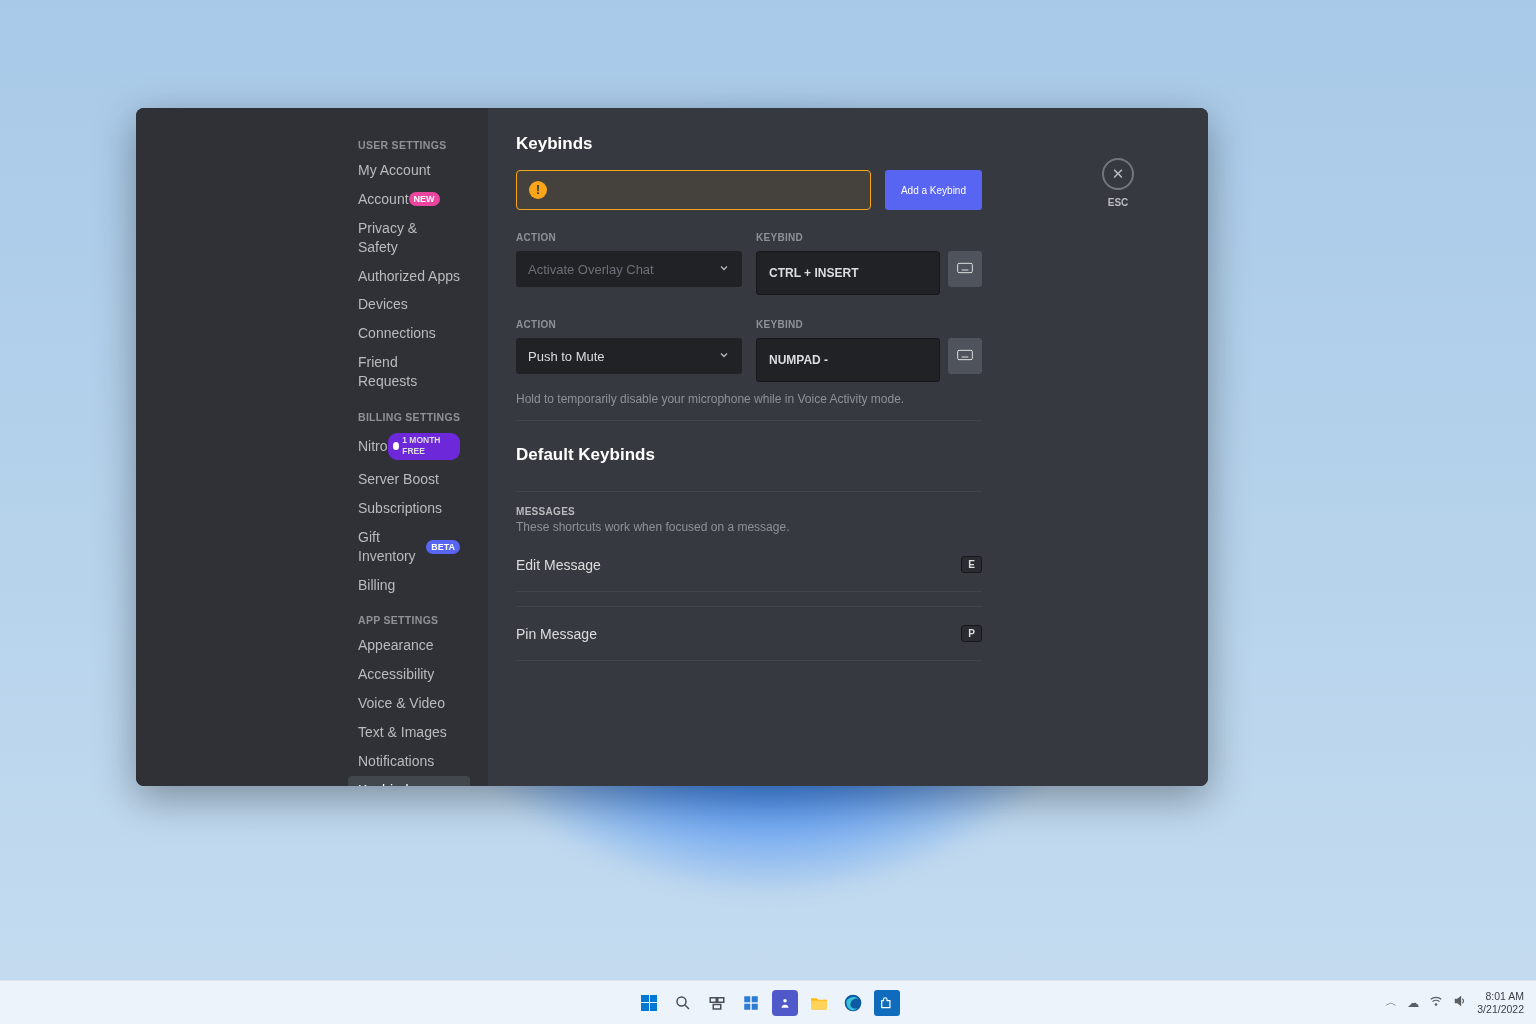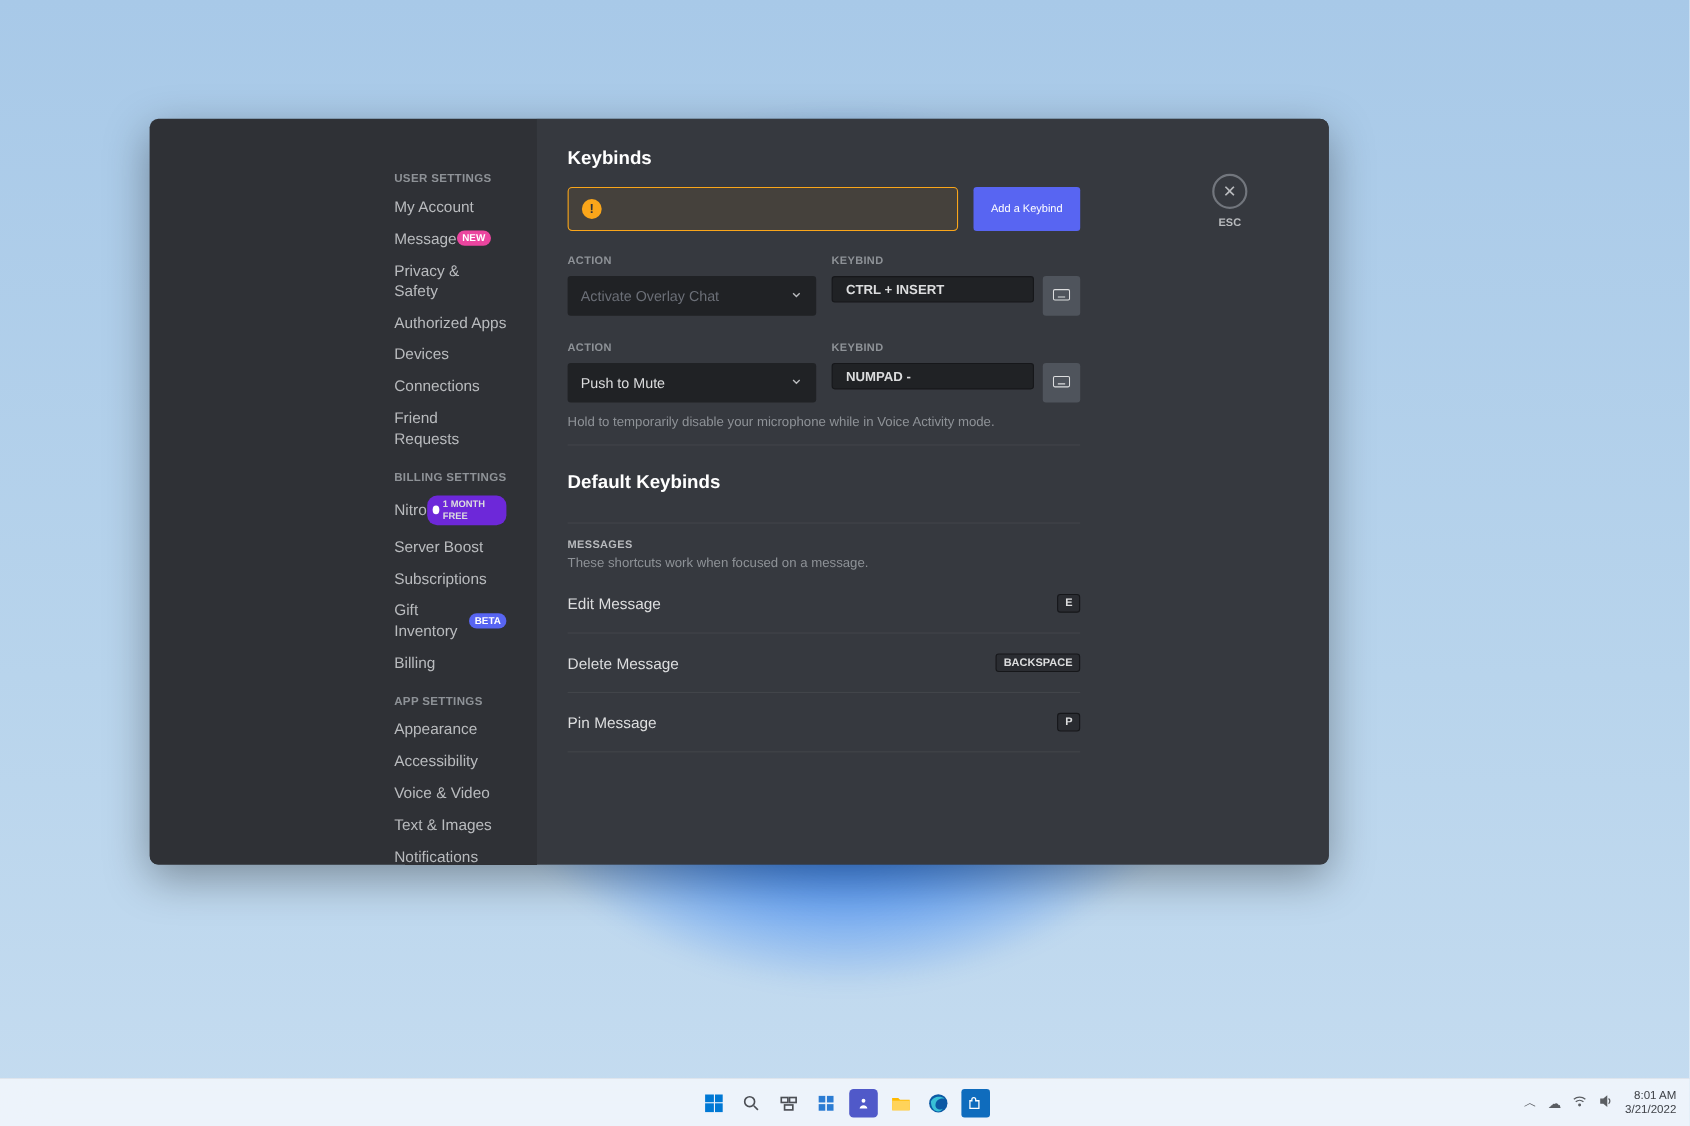--- a/index.html
+++ b/index.html
@@ -20,21 +20,21 @@
   position: absolute; top: 108px; left: 136px;
   width: 1072px; height: 678px;
   background: #2f3136; border-radius: 8px;
   display: flex; overflow: hidden;
   box-shadow: 0 12px 40px rgba(0,0,0,.35);
 }
 .sidebar {
   width: 352px; background: #2f3136; padding: 26px 12px 0 0;
   overflow-y: auto;
 }
-.sidebar { padding-left: 212px; margin-top: 17px; }
+.sidebar { padding-left: 212px; }
 .sb-sec {
   font-size: 10.5px; font-weight: 700; text-transform: uppercase;
   color: #8e9297; padding: 5px 10px; letter-spacing: .3px;
 }
 .sb-item {
   font-size: 14px; color: #b9bbbe; padding: 5px 10px;
   border-radius: 4px; cursor: pointer; line-height: 1.35;
   display: flex; align-items: center; justify-content: flex-start;
   margin-right: 6px;
 }
@@ -69,21 +69,21 @@
 .col{flex:1;display:flex;flex-direction:column;}
 .col.k{flex:1;}
 .select{
   background:#202225;border:none;border-radius:3px;height:36px;
   padding:0 12px;display:flex;align-items:center;justify-content:space-between;
   color:#dcddde;font-size:13px;cursor:pointer;
 }
 .select.dim{color:#6b6f77;}
 .keybind-box{display:flex;gap:8px;}
 .keybind-in{
-  flex:1;background:#202225;border:1px solid #16171a;border-radius:3px;height:24px;
+  flex:1;background:#202225;border:1px solid #16171a;border-radius:3px;height:44px;
   padding:0 12px;display:flex;align-items:center;color:#dcddde;font-size:12px;font-weight:700;
 }
 .kb-btn{
   width:34px;height:36px;background:#4f545c;border:none;border-radius:3px;
   display:flex;align-items:center;justify-content:center;cursor:pointer;
 }
 .help{font-size:12px;color:#8e9297;margin-top:4px;margin-bottom:14px;}
 .hr{height:1px;background:#42454a;margin:4px 0 24px 0;}
 .hr2{height:1px;background:#42454a;margin:14px 0;}
 .h3{color:#fff;font-size:17px;font-weight:600;margin-bottom:26px;}
@@ -133,21 +133,21 @@
 
 <div class="bloom"></div>
 
 <div class="window">
   <div class="sidebar" id="sidebar">
       <div class="sb-sec">USER SETTINGS</div>
       <div class="sb-item">
         <span>My Account</span>
       </div>
       <div class="sb-item">
-        <span>Message</span>
+        <span>Account</span>
         <span class="badge pink">NEW</span>
       </div>
       <div class="sb-item">
         <span>Privacy &amp; Safety</span>
       </div>
       <div class="sb-item">
         <span>Authorized Apps</span>
       </div>
       <div class="sb-item">
         <span>Devices</span>
@@ -280,26 +280,20 @@
       <div class="sec-d">These shortcuts work when focused on a message.</div>
 
       <div id="msg-items">
           <div class="dk-row">
             <div class="dk-name">Edit Message</div>
             <div class="keys">
               <span class="key">E</span>
             </div>
           </div>
           <div class="hr2"></div>
-          <div class="dk-row">
-            <div class="dk-name">Delete Message</div>
-            <div class="keys">
-              <span class="key">BACKSPACE</span>
-            </div>
-          </div>
           <div class="hr2"></div>
           <div class="dk-row">
             <div class="dk-name">Pin Message</div>
             <div class="keys">
               <span class="key">P</span>
             </div>
           </div>
           <div class="hr2"></div>
         </div>
     </div>

